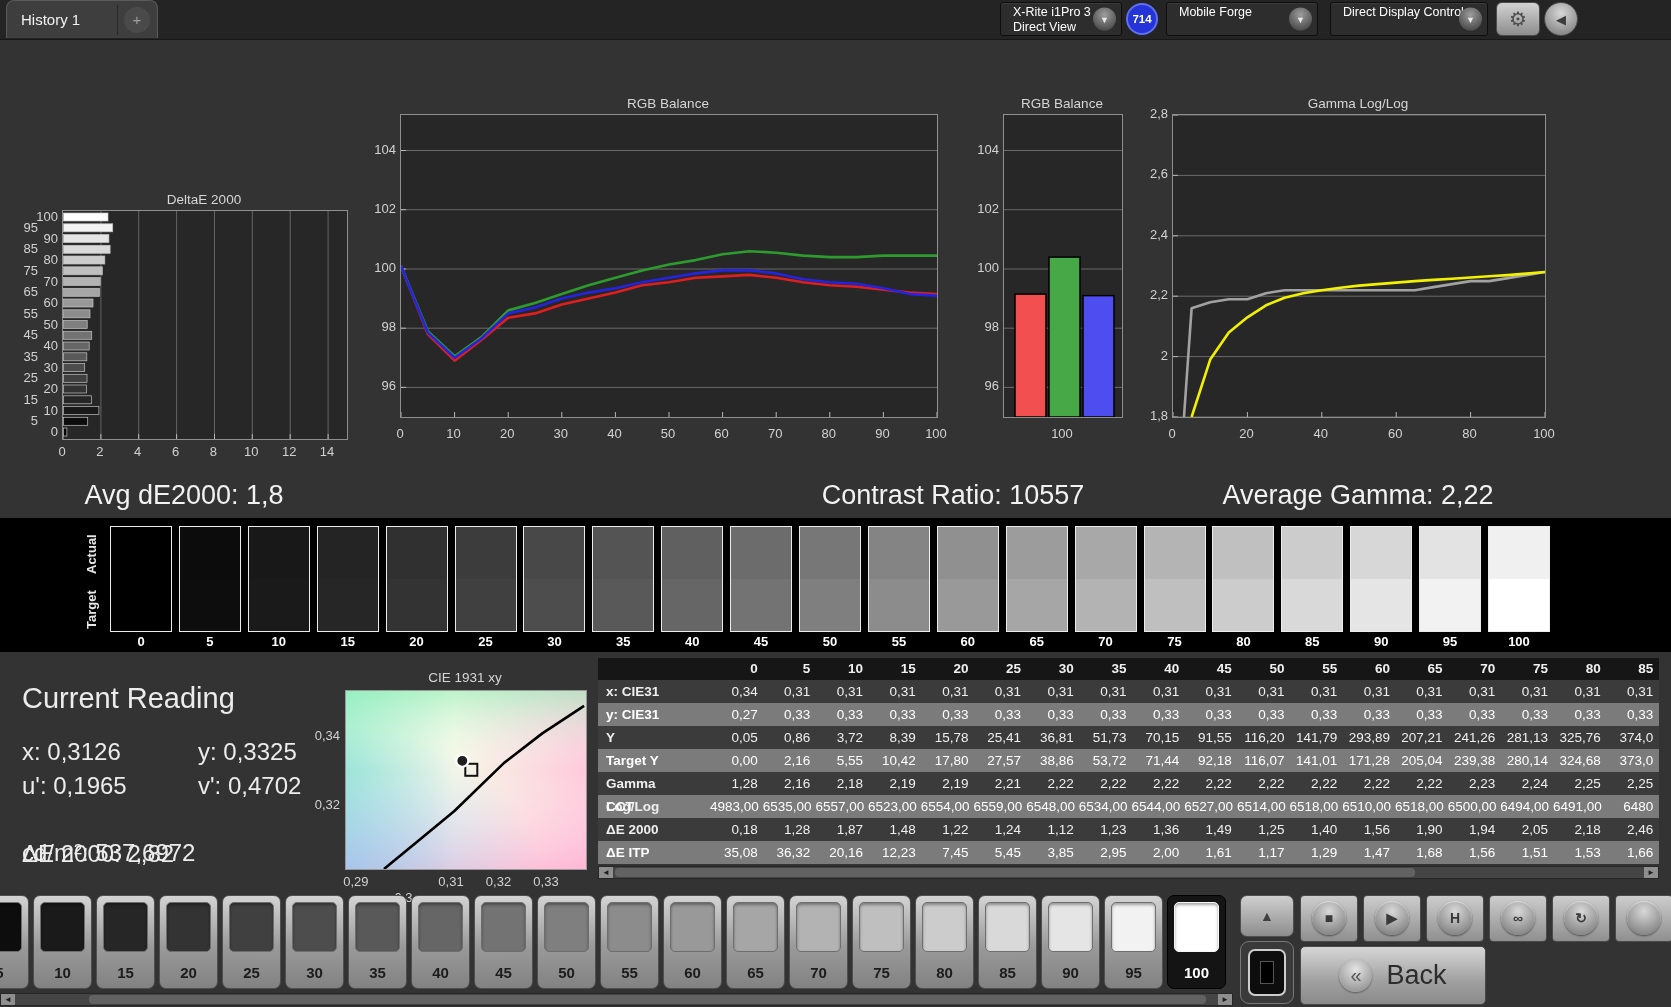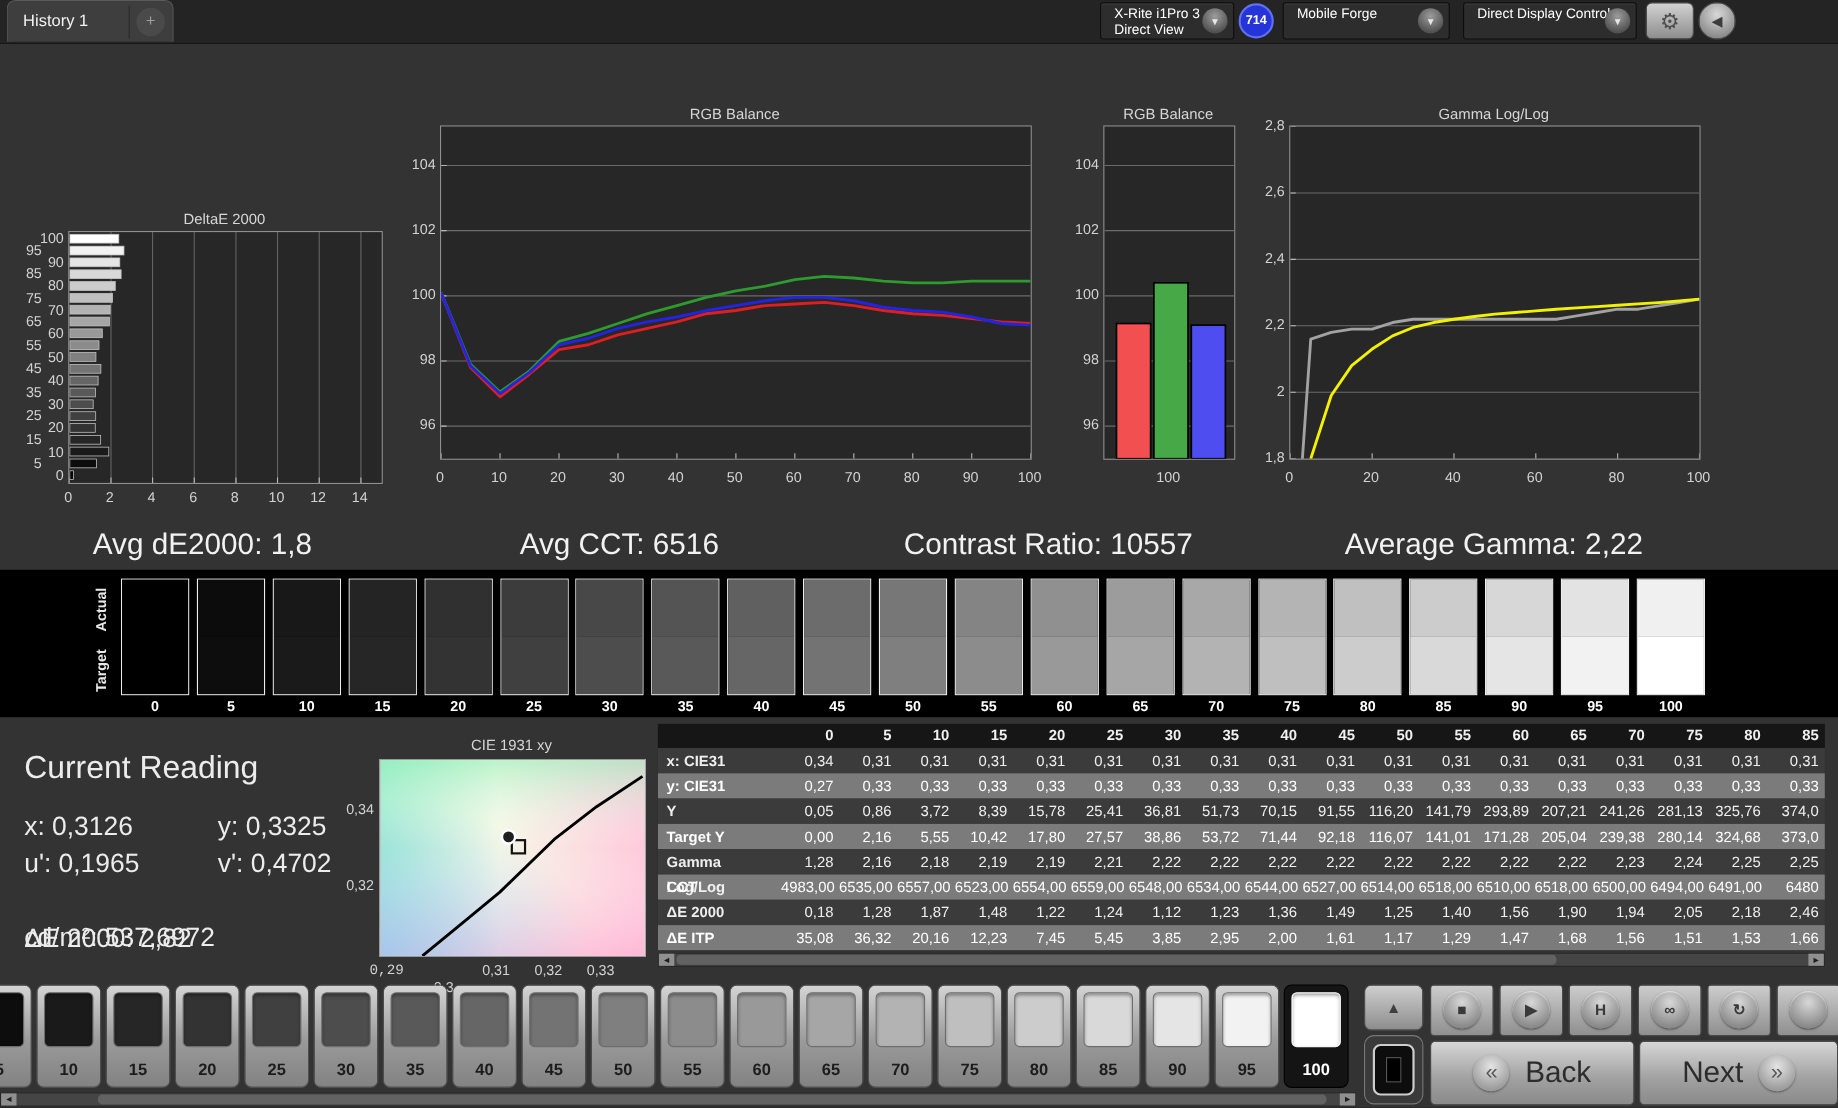--- a/index.html
+++ b/index.html
@@ -295,21 +295,20 @@
       <span class="axis-label" style="left: -6px; top: 12px; width: 34px; text-align: right;">2,8</span>
       <span class="axis-label" style="left: 14px; top: 332px; width: 36px; text-align: center;">0</span>
       <span class="axis-label" style="left: 88.4px; top: 332px; width: 36px; text-align: center;">20</span>
       <span class="axis-label" style="left: 162.8px; top: 332px; width: 36px; text-align: center;">40</span>
       <span class="axis-label" style="left: 237.2px; top: 332px; width: 36px; text-align: center;">60</span>
       <span class="axis-label" style="left: 311.6px; top: 332px; width: 36px; text-align: center;">80</span>
       <span class="axis-label" style="left: 386px; top: 332px; width: 36px; text-align: center;">100</span>
     </div>
 
   <div class="summary-item" style="left:0;width:368px;">Avg dE2000: 1,8</div>
-  <div class="summary-item" style="left:368px;width:390px;">Avg CCT: 6516</div>
   <div class="summary-item" style="left:758px;width:390px;">Contrast Ratio: 10557</div>
   <div class="summary-item" style="left:1148px;width:420px;">Average Gamma: 2,22</div>
 
   <div id="strip" class="strip">
     <span class="rot-label" style="left:84px;top:8px;height:56px;">Actual</span>
     <span class="rot-label" style="left:84px;top:62px;height:60px;">Target</span>
   <div class="patch" style="left: 110px; width: 62px;">
         <div class="patch-half" style="top: 0px; height: 50%; background: rgb(0, 0, 0);"></div>
         <div class="patch-half" style="bottom: 0px; height: 50%; background: rgb(0, 0, 0);"></div>
       </div>
@@ -447,21 +446,21 @@
         </defs>
         <rect x="0" y="0" width="240" height="178" fill="url(#cieH)"></rect>
         <rect x="0" y="0" width="240" height="178" fill="url(#cieV)"></rect>
         <rect x="0" y="0" width="240" height="178" fill="url(#cieB)"></rect>
         <path d="M38.0 178.0 L75.1 147.6 L108.4 120.0 L157.8 72.1 L196.3 42.4 L238.1 14.8 " fill="none" stroke="#000" stroke-width="2.6" stroke-linejoin="round"></path>
         <rect x="119.3" y="72.8" width="12" height="12" fill="none" stroke="#111" stroke-width="2"></rect>
         <circle cx="116.3" cy="69.8" r="6" fill="#1f1f1f" stroke="#fff" stroke-width="2.2"></circle>
       </svg>
       <span class="axis-label" style="left: 2px; top: 59.8798px; width: 38px; text-align: right;">0,34</span>
       <span class="axis-label" style="left: 2px; top: 128.872px; width: 38px; text-align: right;">0,32</span>
-      <span class="axis-label" style="left: 35.9307px; top: 206px; width: 40px;  font-family: Liberation Mono, monospace;">0,29</span>
+      <span class="axis-label" style="left: 35.9307px; top: 206px; width: 40px; text-align: center;">0,29</span>
       <span class="axis-label" style="left: 83.4554px; top: 222px; width: 40px; text-align: center;">0,3</span>
       <span class="axis-label" style="left: 130.98px; top: 206px; width: 40px; text-align: center;">0,31</span>
       <span class="axis-label" style="left: 178.505px; top: 206px; width: 40px; text-align: center;">0,32</span>
       <span class="axis-label" style="left: 226.03px; top: 206px; width: 40px; text-align: center;">0,33</span>
     </div>
 
   <div id="data-table" class="table">
       <div class="trow thead">
         <div class="tlabel"></div>
         <div class="tcell">0</div>
@@ -767,24 +766,20 @@
         <div class="tr-circle">↻</div>
       </div>
       <div class="tr-btn" style="left: 1615px;">
         <div class="tr-circle"></div>
       </div>
     </div>
   <div class="nav-btn" style="left:1300px;width:186px;">
     <span class="nav-chev">«</span>
     <span>Back</span>
   </div>
-  <div class="nav-btn" style="left:1490px;width:181px;">
-    <span>Next</span>
-    <span class="nav-chev">»</span>
-  </div>
 
   <div class="hscroll" style="left:0;top:993px;width:1233px;">
     <span class="scroll-arrow" style="left:0;">◄</span>
     <span class="scroll-thumb" style="left:88px;width:1117px;"></span>
     <span class="scroll-arrow" style="right:0;">►</span>
   </div>
 
 </div>
 
 </body></html>

